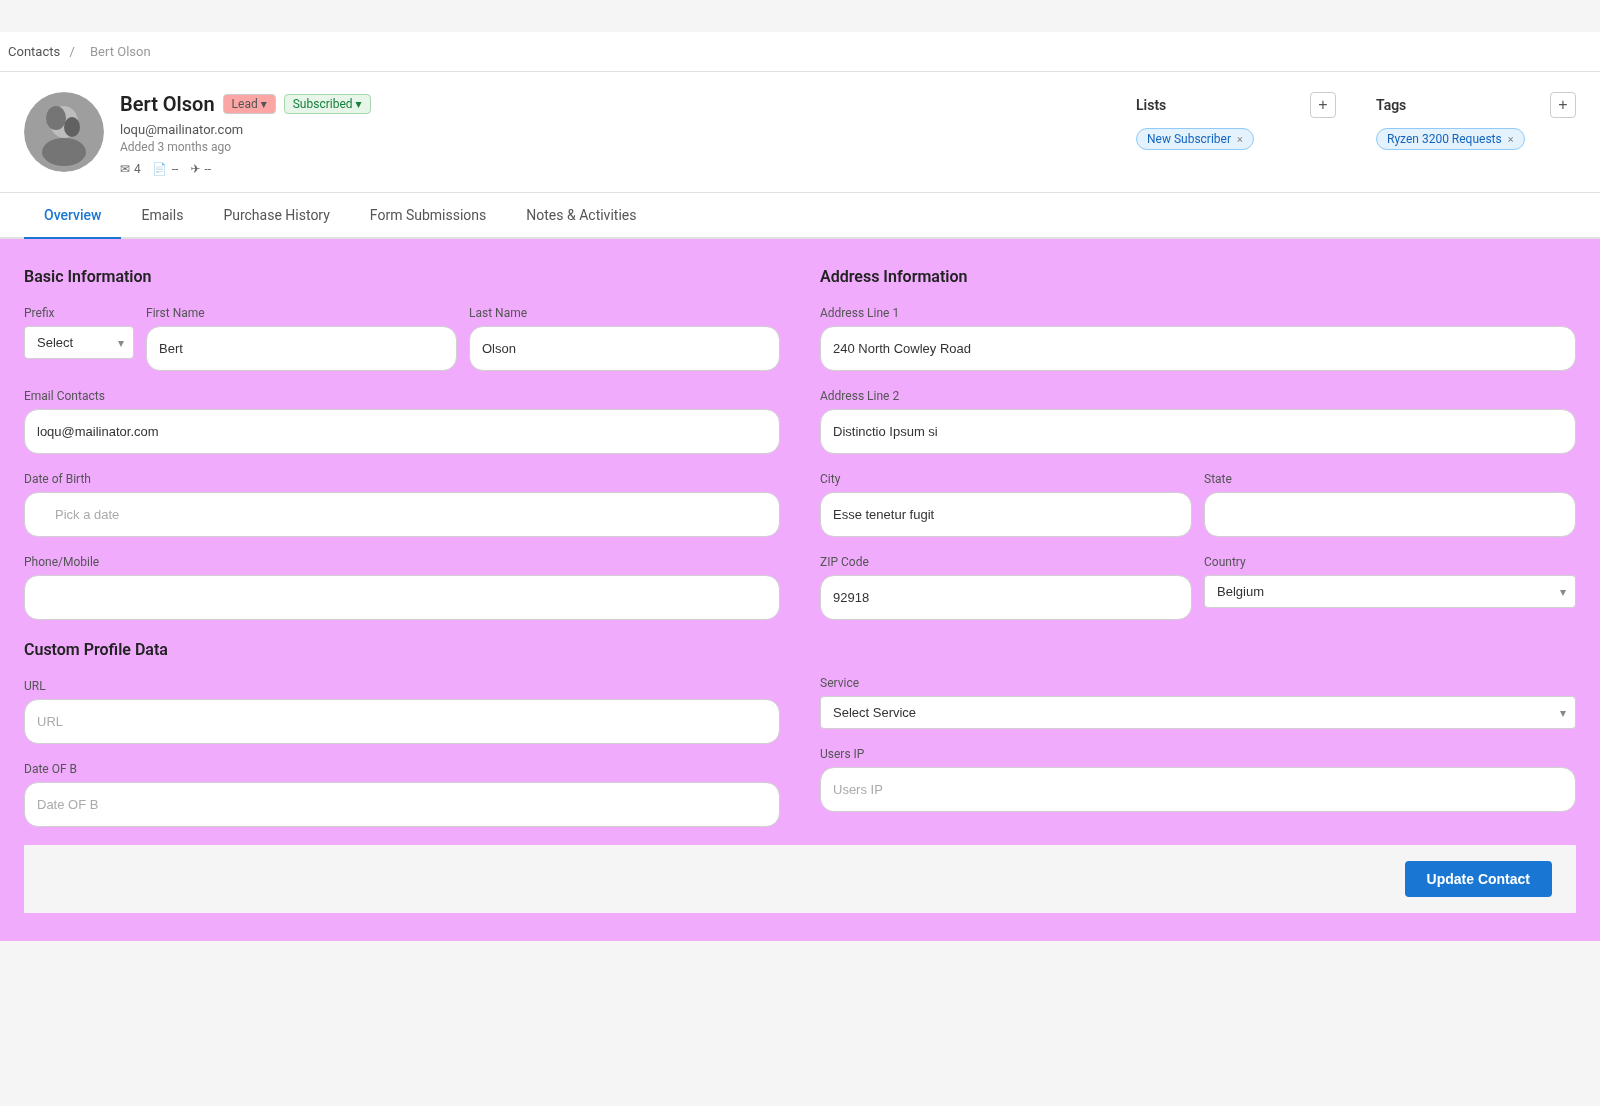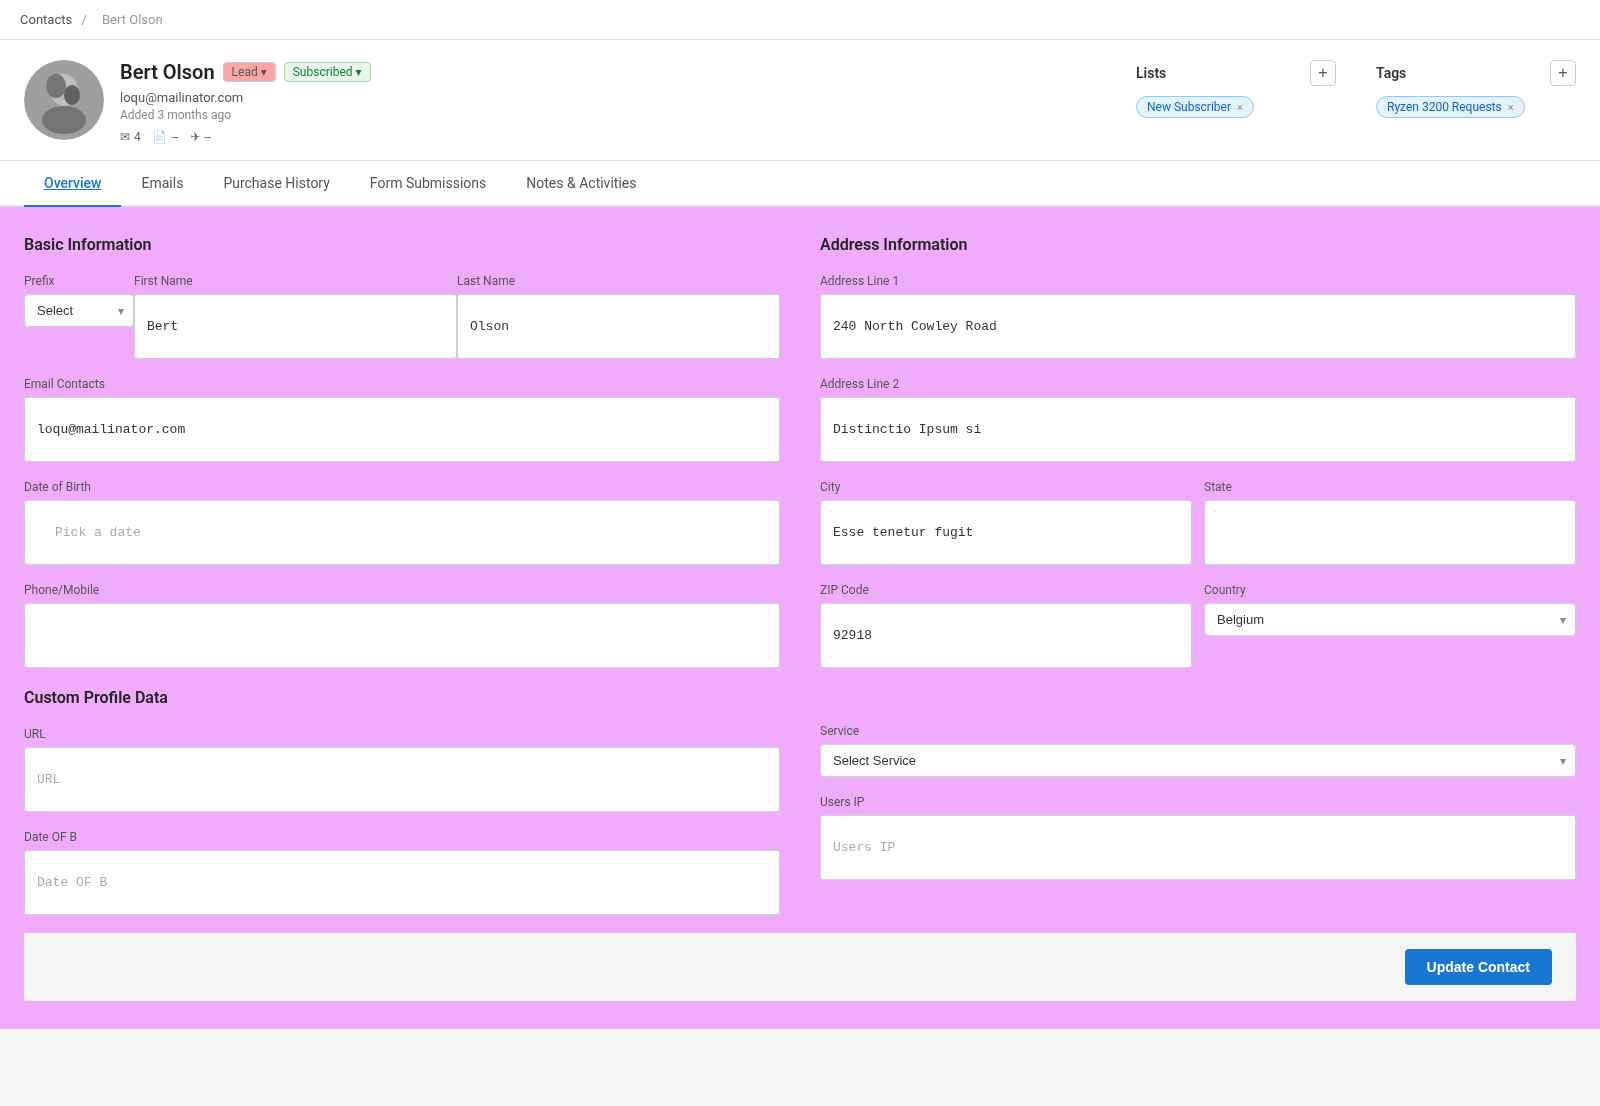--- a/index.html
+++ b/index.html
@@ -1,24 +1,25 @@
 <!DOCTYPE html>
 <html><head>
   <meta charset="utf-8">
   <style>
     * { box-sizing: border-box; margin: 0; padding: 0; }
     body { font-family: -apple-system, BlinkMacSystemFont, 'Segoe UI', Roboto, sans-serif; font-size: 14px; color: #333; background: #f5f5f5; }
 
     
     .breadcrumb-bar {
       background: #fff;
-      padding: 12px 20px;
+      padding: 12px 8px;
       border-bottom: 1px solid #e0e0e0;
       font-size: 13px;
       color: #666;
+      margin-top: 32px;
     }
     .breadcrumb-bar a { color: #555; text-decoration: none; }
     .breadcrumb-bar span { margin: 0 6px; color: #999; }
 
     
     .contact-header {
       background: #fff;
       padding: 20px 24px 16px;
       border-bottom: 1px solid #e0e0e0;
       display: flex;
@@ -91,50 +92,50 @@
     }
     .tab-item {
       padding: 14px 20px;
       font-size: 14px;
       color: #555;
       cursor: pointer;
       border-bottom: 2px solid transparent;
       margin-bottom: -2px;
       white-space: nowrap;
     }
-    .tab-item.active { color: #1976d2; border-bottom-color: #1976d2; font-weight: 500; text-decoration: underline; }
+    .tab-item.active { color: #1976d2; border-bottom-color: #1976d2; font-weight: 500; }
 
     
     .main-content { padding: 28px 24px; background: #f0abfc; min-height: 600px; }
 
     .two-col { display: grid; grid-template-columns: 1fr 1fr; gap: 40px; }
 
     .section-title { font-size: 16px; font-weight: 600; color: #222; margin-bottom: 20px; }
 
     .form-group { margin-bottom: 18px; }
     .form-label { font-size: 12px; color: #555; margin-bottom: 6px; display: block; }
     .form-input {
-      width: 100%; padding: 24px 12px; border: 1px solid #d0d0d0; border-radius: 3px;
-      font-size: 13px; color: #333; background: #fff; outline: none; font-family: Liberation Mono, monospace;
+      width: 100%; padding: 14px 12px; border: 1px solid #d0d0d0; border-radius: 14px;
+      font-size: 13px; color: #333; background: #fff; outline: none;
     }
     .form-input::placeholder { color: #aaa; }
     .form-select {
       width: 100%; padding: 8px 12px; border: 1px solid #d0d0d0; border-radius: 4px;
       font-size: 13px; color: #333; background: #fff; outline: none;
       appearance: none; cursor: pointer;
     }
     .select-wrap { position: relative; display: inline-block; }
     .select-wrap::after {
       content: '▾'; position: absolute; right: 10px; top: 50%; transform: translateY(-50%);
       color: #888; pointer-events: none; font-size: 12px;
     }
     .select-wrap.full { width: 100%; }
     .select-wrap.full .form-select { width: 100%; }
 
-    .prefix-first-last { display: grid; grid-template-columns: 110px 1fr 1fr; }
+    .prefix-first-last { display: grid; grid-template-columns: 110px 1fr 1fr; gap: 12px; }
 
     .two-inline { display: grid; grid-template-columns: 1fr 1fr; gap: 12px; }
 
     .footer-bar {
       background: #f5f5f5; padding: 16px 24px; display: flex; justify-content: flex-end;
     }
     .update-btn {
       background: #1976d2; color: #fff; border: none; border-radius: 4px;
       padding: 10px 22px; font-size: 14px; font-weight: 700; cursor: pointer;
     }

